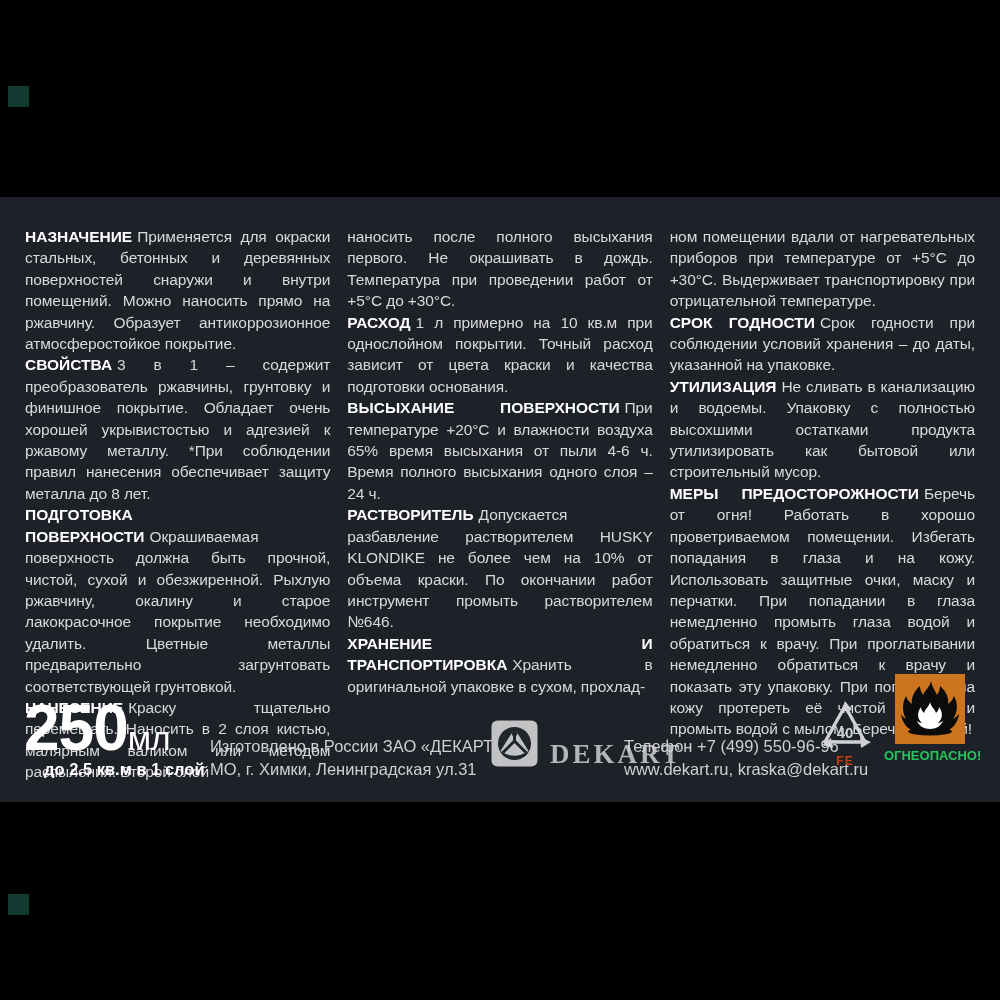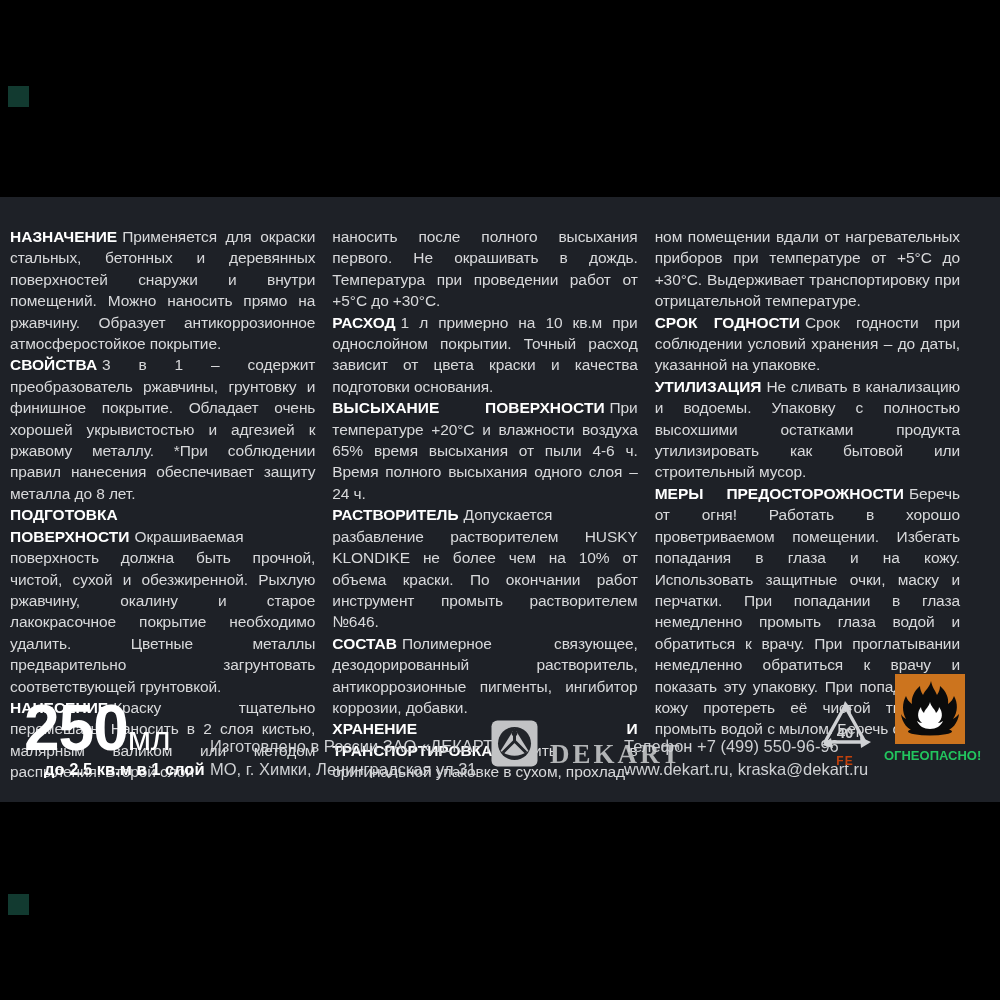--- a/index.html
+++ b/index.html
@@ -9,21 +9,21 @@
   }
   .label-band{
     position:absolute;left:0;top:197px;width:1000px;height:605px;
     background:#1e2127;
   }
   .reg-mark{position:absolute;width:21px;height:21px;background:#123a30;}
   .reg-mark.top{left:8px;top:86px;}
   .reg-mark.bottom{left:8px;top:894px;}
 
   .columns{
-    position:absolute;left:10px;top:226px;width:950px;
+    position:absolute;left:25px;top:226px;width:950px;
     display:flex;gap:17px;
   }
   .col{
     flex:1;min-width:0;
     font-size:15.5px;line-height:21.4px;letter-spacing:-0.1px;
     color:#d8d9db;text-align:justify;hyphens:auto;
   }
   .sec{margin:0;}
   .sec b{color:#ffffff;font-weight:bold;margin-right:5px;letter-spacing:0;}
   .sec b:empty{display:none;margin:0;}
@@ -61,21 +61,20 @@
     <p class="sec"><b>НАЗНАЧЕНИЕ</b><span>Применяется для окраски стальных, бетонных и деревянных поверхностей снаружи и внутри помещений. Можно наносить прямо на ржавчину. Образует антикоррозионное атмосферостойкое покрытие.</span></p>
     <p class="sec"><b>СВОЙСТВА</b><span>3 в 1 – содержит преобразователь ржавчины, грунтовку и финишное покрытие. Обладает очень хорошей укрывистостью и адгезией к ржавому металлу. *При соблюдении правил нанесения обеспечивает защиту металла до 8 лет.</span></p>
     <p class="sec"><b>ПОДГОТОВКА ПОВЕРХНОСТИ</b><span>Окрашиваемая поверхность должна быть прочной, чистой, сухой и обезжиренной. Рыхлую ржавчину, окалину и старое лакокрасочное покрытие необходимо удалить. Цветные металлы предварительно загрунтовать соответствующей грунтовкой.</span></p>
     <p class="sec"><b>НАНЕСЕНИЕ</b><span>Краску тщательно перемешать. Наносить в 2 слоя кистью, малярным валиком или методом распыления. Второй слой</span></p>
   </div>
   <div class="col">
     <p class="sec"><span>наносить после полного высыхания первого. Не окрашивать в дождь. Температура при проведении работ от +5°С до +30°С.</span></p>
     <p class="sec"><b>РАСХОД</b><span>1 л примерно на 10 кв.м при однослойном покрытии. Точный расход зависит от цвета краски и качества подготовки основания.</span></p>
     <p class="sec"><b>ВЫСЫХАНИЕ ПОВЕРХНОСТИ</b><span>При температуре +20°С и влажности воздуха 65% время высыхания от пыли 4-6 ч. Время полного высыхания одного слоя – 24 ч.</span></p>
     <p class="sec"><b>РАСТВОРИТЕЛЬ</b><span>Допускается разбавление растворителем HUSKY KLONDIKE не более чем на 10% от объема краски. По окончании работ инструмент промыть растворителем №646.</span></p>
-    <p class="sec"><b>СОСТАВ</b><span>Полимерное связующее, дезодорированный растворитель, антикоррозионные пигменты, ингибитор коррозии, добавки.</span></p>
     <p class="sec"><b>ХРАНЕНИЕ И ТРАНСПОРТИРОВКА</b><span>Хранить в оригинальной упаковке в сухом, прохлад-</span></p>
   </div>
   <div class="col">
     <p class="sec"><span>ном помещении вдали от нагревательных приборов при температуре от +5°С до +30°С. Выдерживает транспортировку при отрицательной температуре.</span></p>
     <p class="sec"><b>СРОК ГОДНОСТИ</b><span>Срок годности при соблюдении условий хранения – до даты, указанной на упаковке.</span></p>
     <p class="sec"><b>УТИЛИЗАЦИЯ</b><span>Не сливать в канализацию и водоемы. Упаковку с полностью высохшими остатками продукта утилизировать как бытовой или строительный мусор.</span></p>
     <p class="sec"><b>МЕРЫ ПРЕДОСТОРОЖНОСТИ</b><span>Беречь от огня! Работать в хорошо проветриваемом помещении. Избегать попадания в  глаза и на кожу. Использовать защитные очки, маску и перчатки. При попадании в глаза немедленно промыть глаза водой и обратиться к врачу. При проглатывании немедленно обратиться к врачу и показать эту упаковку. При попадании на кожу протереть её чистой тканью и промыть водой с мылом. Беречь от детей!</span></p>
   </div>
 </div>
 

